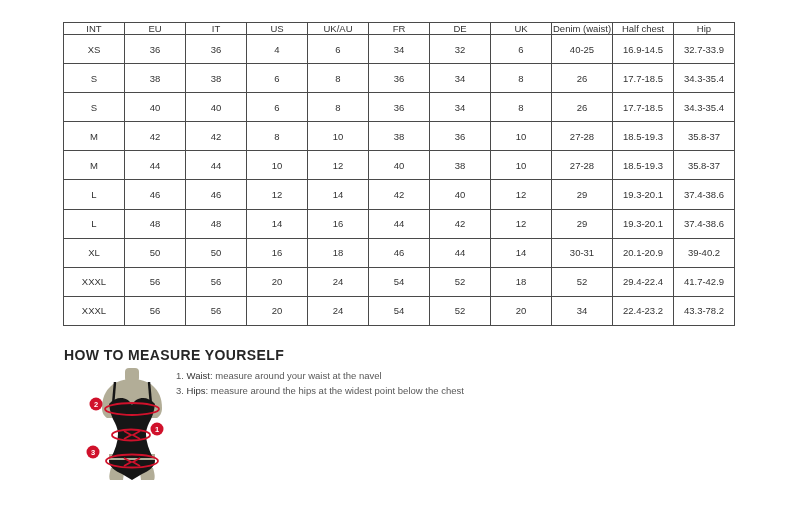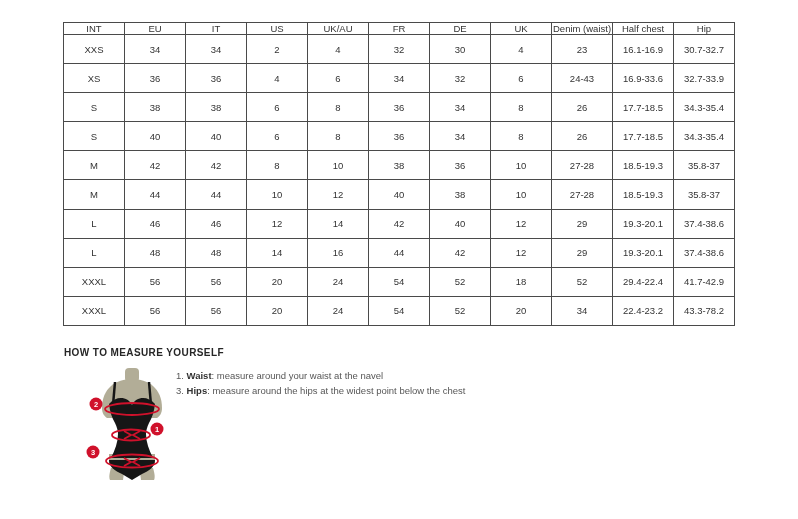--- a/index.html
+++ b/index.html
@@ -11,29 +11,29 @@
     position:absolute; left:63px; top:22px; width:672px; height:304px;
     border-collapse:collapse; table-layout:fixed;
     font-size:9.5px; color:#333333;
   }
   table.size-table th, table.size-table td {
     border:1px solid #4a4a4a; text-align:center; vertical-align:middle;
     font-weight:400; padding:0 1px; overflow:hidden; white-space:nowrap;
   }
   .measure-heading {
     position:absolute; left:64px; top:347px; margin:0;
-    font-size:10px; font-weight:700; letter-spacing:0.4px; color:#262626;
+    font-size:14px; font-weight:700; letter-spacing:0.4px; color:#262626;
   }
   .figure-wrap { position:absolute; left:84px; top:368px; width:110px; height:114px; }
   ol.steps {
     position:absolute; left:176px; top:368px; margin:0; padding:0;
     list-style:none; font-size:9.5px; color:#575757;
   }
   ol.steps li { height:15px; line-height:15px; }
-  ol.steps b { color:#333333; font-weight:700; }
+  ol.steps b { color:#333333; font-weight:400; }
   .badge-num { font-size:7.5px; font-weight:bold; fill:#ffffff; font-family:"Liberation Sans", sans-serif; }
 </style>
 </head>
 <body>
 
 <div class="page">
 
   <table class="size-table">
     <thead>
       <tr id="headerRow">
@@ -45,43 +45,30 @@
           <th>FR</th>
           <th>DE</th>
           <th>UK</th>
           <th>Denim (waist)</th>
           <th>Half chest</th>
           <th>Hip</th>
         </tr>
     </thead>
     <tbody id="tableBody">
         <tr>
-          <td>XXS</td>
-          <td>34</td>
-          <td>34</td>
-          <td>2</td>
+          <td>XS</td>
+          <td>36</td>
+          <td>36</td>
           <td>4</td>
+          <td>6</td>
+          <td>34</td>
           <td>32</td>
-          <td>30</td>
-          <td>4</td>
-          <td>23</td>
-          <td>16.1-16.9</td>
-          <td>30.7-32.7</td>
-        </tr>
-        <tr>
-          <td>XS</td>
-          <td>36</td>
-          <td>36</td>
-          <td>4</td>
-          <td>6</td>
-          <td>34</td>
-          <td>32</td>
-          <td>6</td>
-          <td>24-43</td>
-          <td>16.9-33.6</td>
+          <td>6</td>
+          <td>40-25</td>
+          <td>16.9-14.5</td>
           <td>32.7-33.9</td>
         </tr>
         <tr>
           <td>S</td>
           <td>38</td>
           <td>38</td>
           <td>6</td>
           <td>8</td>
           <td>36</td>
           <td>34</td>
@@ -147,20 +134,33 @@
           <td>48</td>
           <td>48</td>
           <td>14</td>
           <td>16</td>
           <td>44</td>
           <td>42</td>
           <td>12</td>
           <td>29</td>
           <td>19.3-20.1</td>
           <td>37.4-38.6</td>
+        </tr>
+        <tr>
+          <td>XL</td>
+          <td>50</td>
+          <td>50</td>
+          <td>16</td>
+          <td>18</td>
+          <td>46</td>
+          <td>44</td>
+          <td>14</td>
+          <td>30-31</td>
+          <td>20.1-20.9</td>
+          <td>39-40.2</td>
         </tr>
         <tr>
           <td>XXXL</td>
           <td>56</td>
           <td>56</td>
           <td>20</td>
           <td>24</td>
           <td>54</td>
           <td>52</td>
           <td>18</td>

